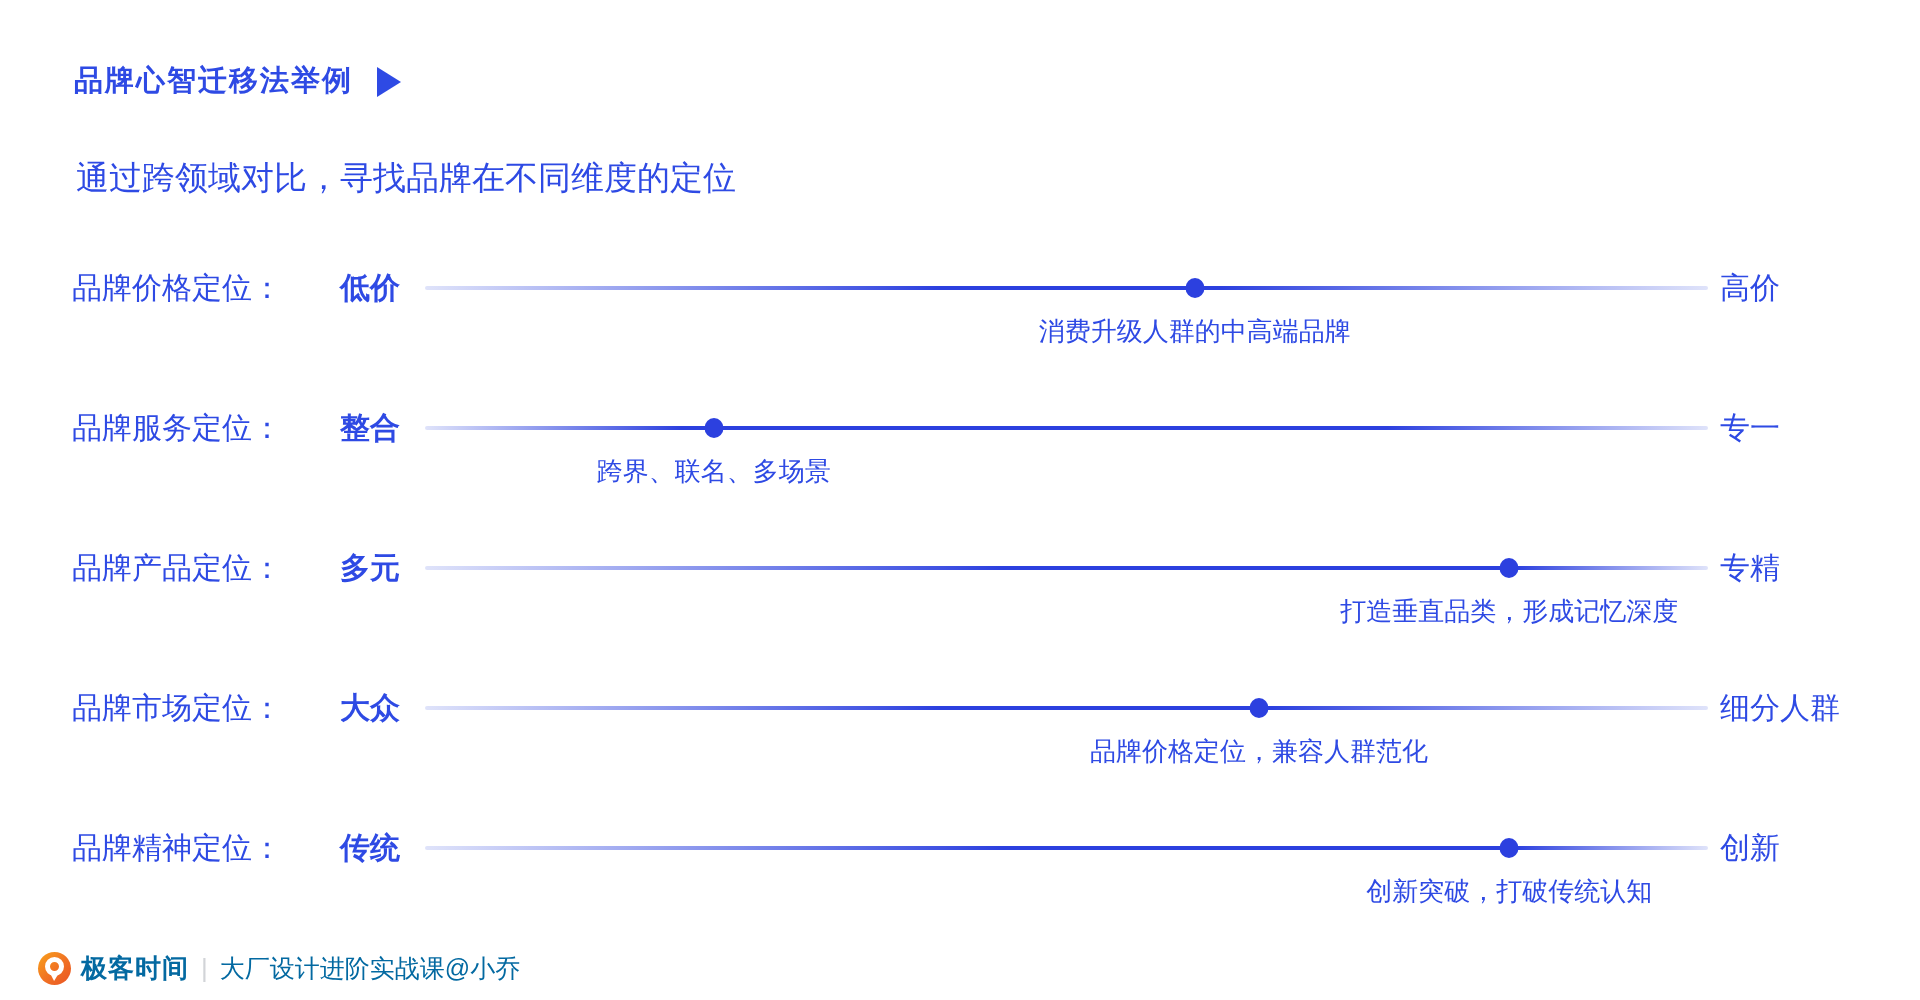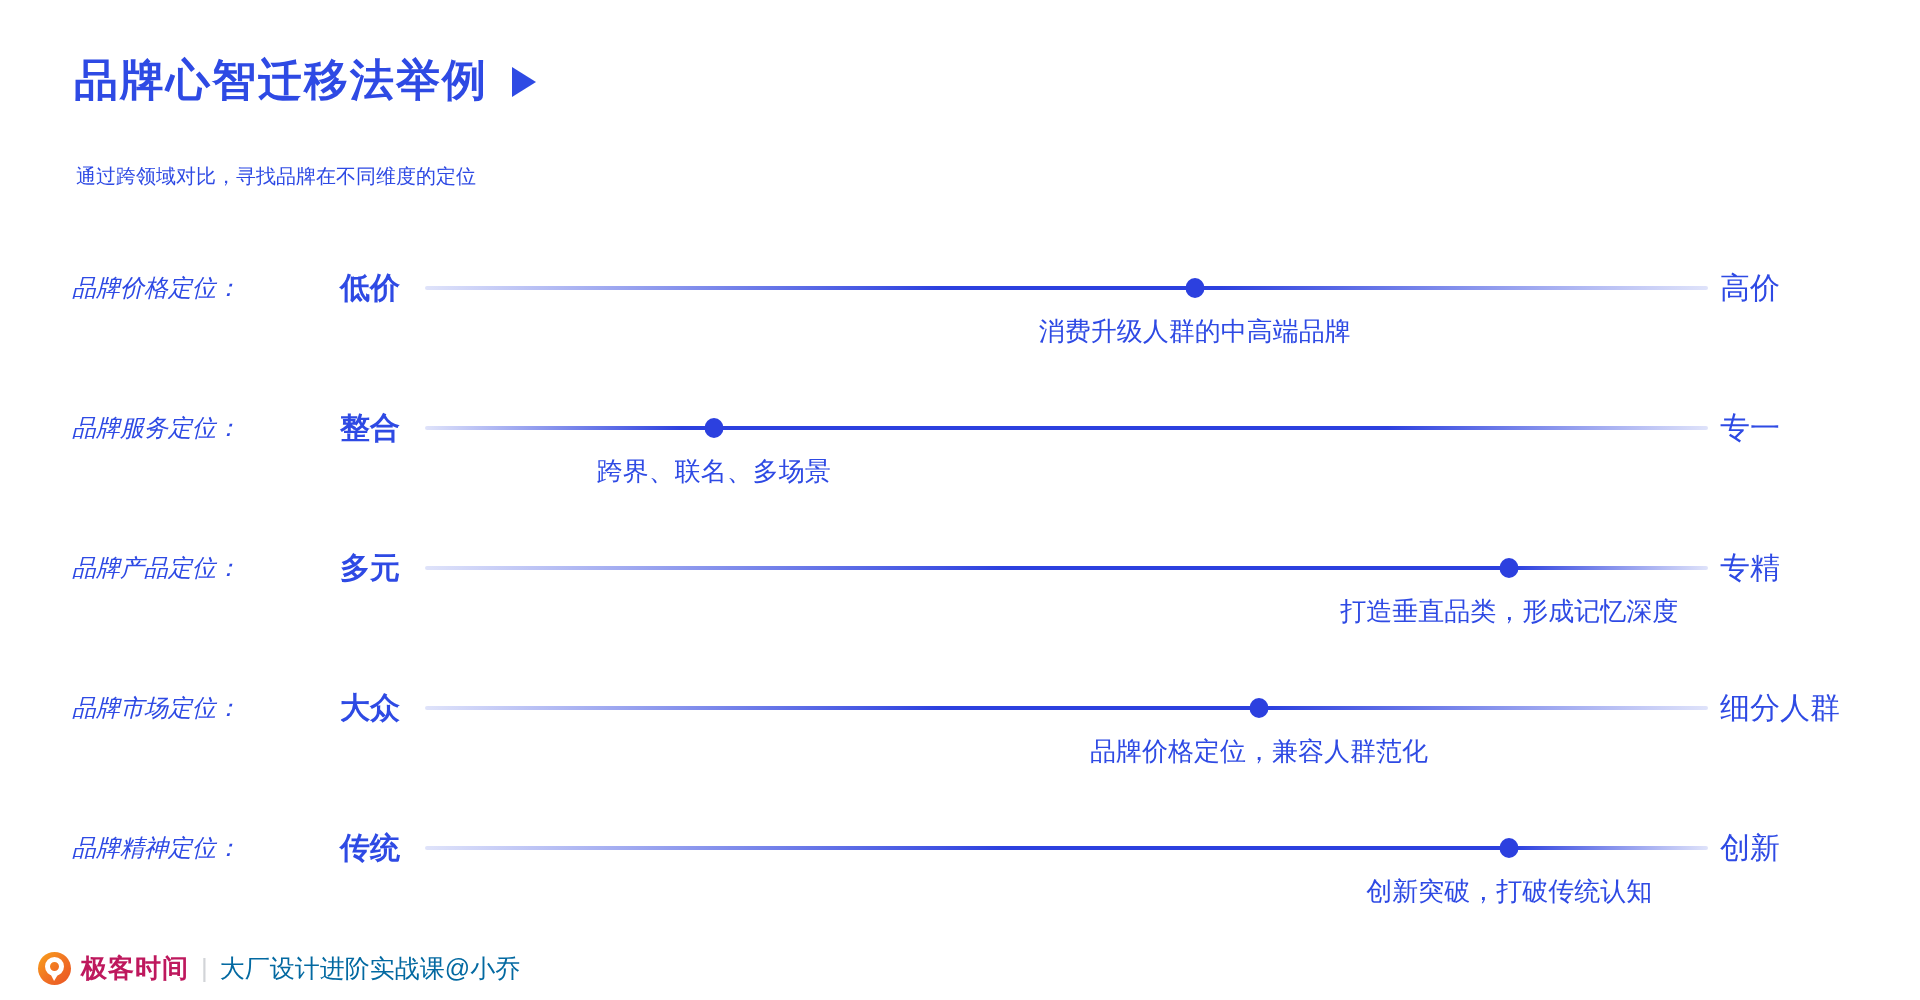--- a/index.html
+++ b/index.html
@@ -17,62 +17,60 @@
   
   .title-row {
     position: absolute;
     left: 74px;
     top: 52px;
     display: flex;
     align-items: center;
     gap: 24px;
   }
   .page-title {
-    font-size: 44px;
+    font-size: 29px;
     line-height: 56px;
     font-weight: 700;
     letter-spacing: 2px;
     color: var(--accent);
   }
   .play-arrow {
     width: 0; height: 0;
     border-left: 24px solid var(--accent);
     border-top: 15px solid transparent;
     border-bottom: 15px solid transparent;
     margin-top: 4px;
   }
   .subtitle {
     position: absolute;
     left: 76px;
     top: 156px;
-    font-size: 20px;
+    font-size: 33px;
     line-height: 44px;
     color: var(--accent);
-    font-family: Liberation Mono, monospace;
   }
 
   
   .rows {
     position: absolute;
     left: 72px;
     right: 0;
     top: 260px;
   }
   .row {
     display: flex;
     align-items: center;
     height: 56px;
     margin-bottom: 84px;
   }
   .row-label {
     width: 268px;
-    font-size: 24px;
-    color: var(--accent);
-    flex: none;
-    font-style: italic;
+    font-size: 30px;
+    color: var(--accent);
+    flex: none;
   }
   .pole-left {
     width: 85px;
     font-size: 30px;
     color: var(--accent);
     flex: none;
     font-weight: bold;
   }
   .track {
     position: relative;
@@ -148,21 +146,21 @@
     left: 12px;
     bottom: 4px;
     width: 9px;
     height: 8px;
     background: #ffffff;
     clip-path: polygon(0 0, 100% 0, 45% 100%);
   }
   .brand-name {
     font-size: 26px;
     font-weight: 700;
-    color: #be185d;
+    color: #0369a1;
     letter-spacing: 1px;
   }
   .footer-sep {
     font-size: 26px;
     color: #d2d4d8;
     margin: 0 2px;
   }
   .footer-caption {
     font-size: 25px;
     color: #0369a1;

